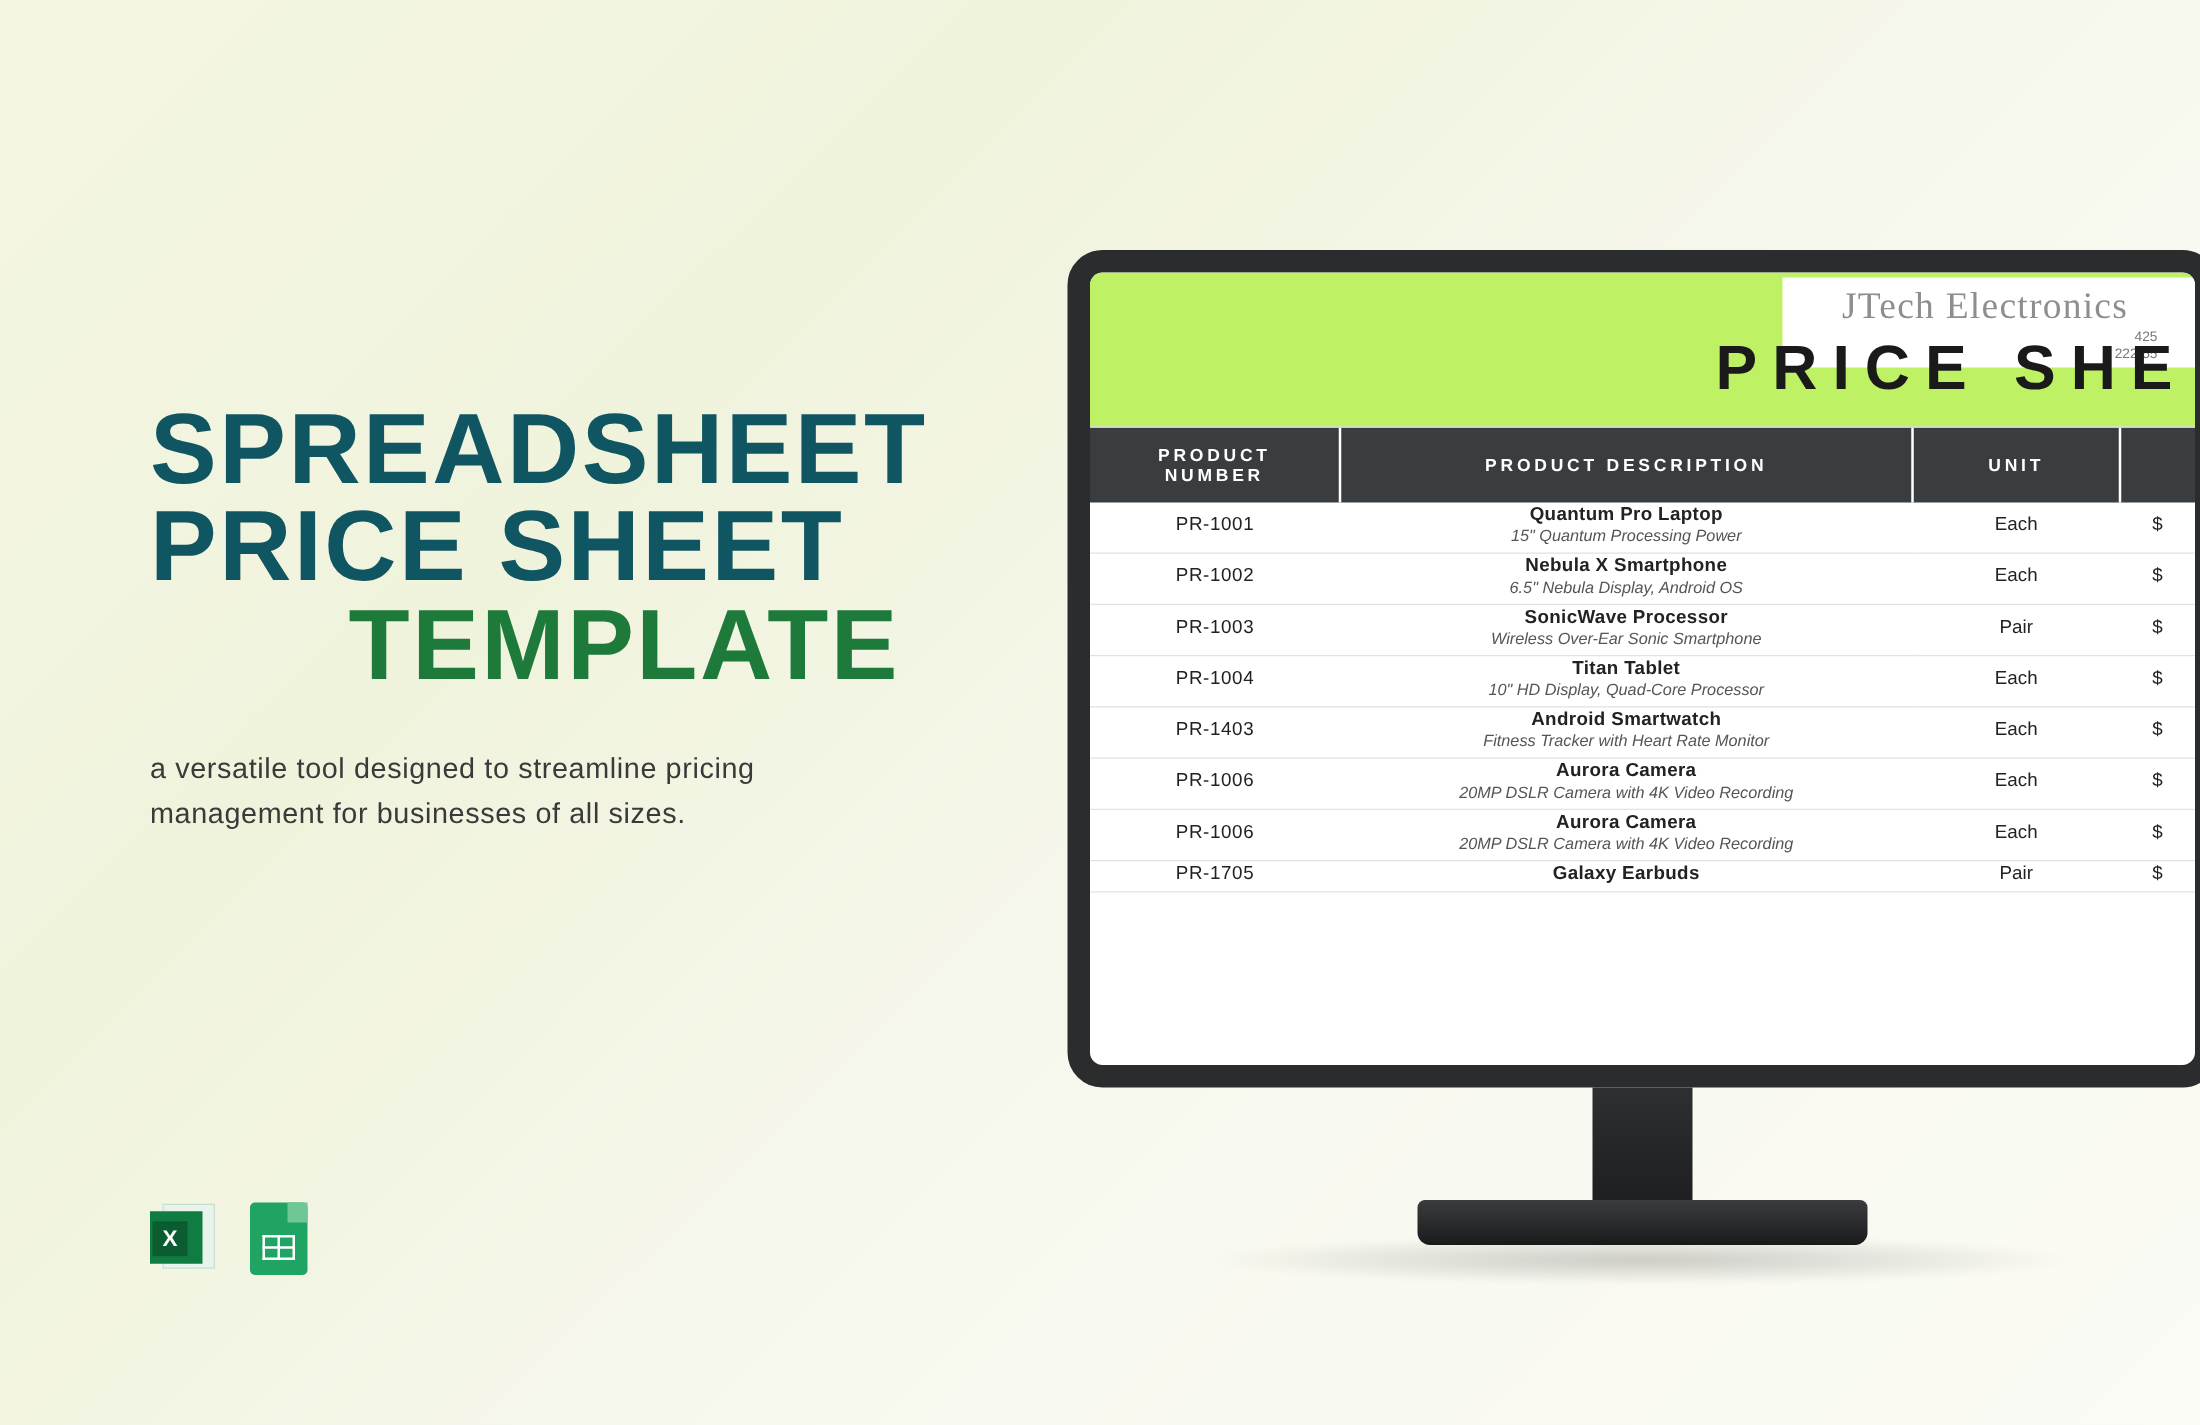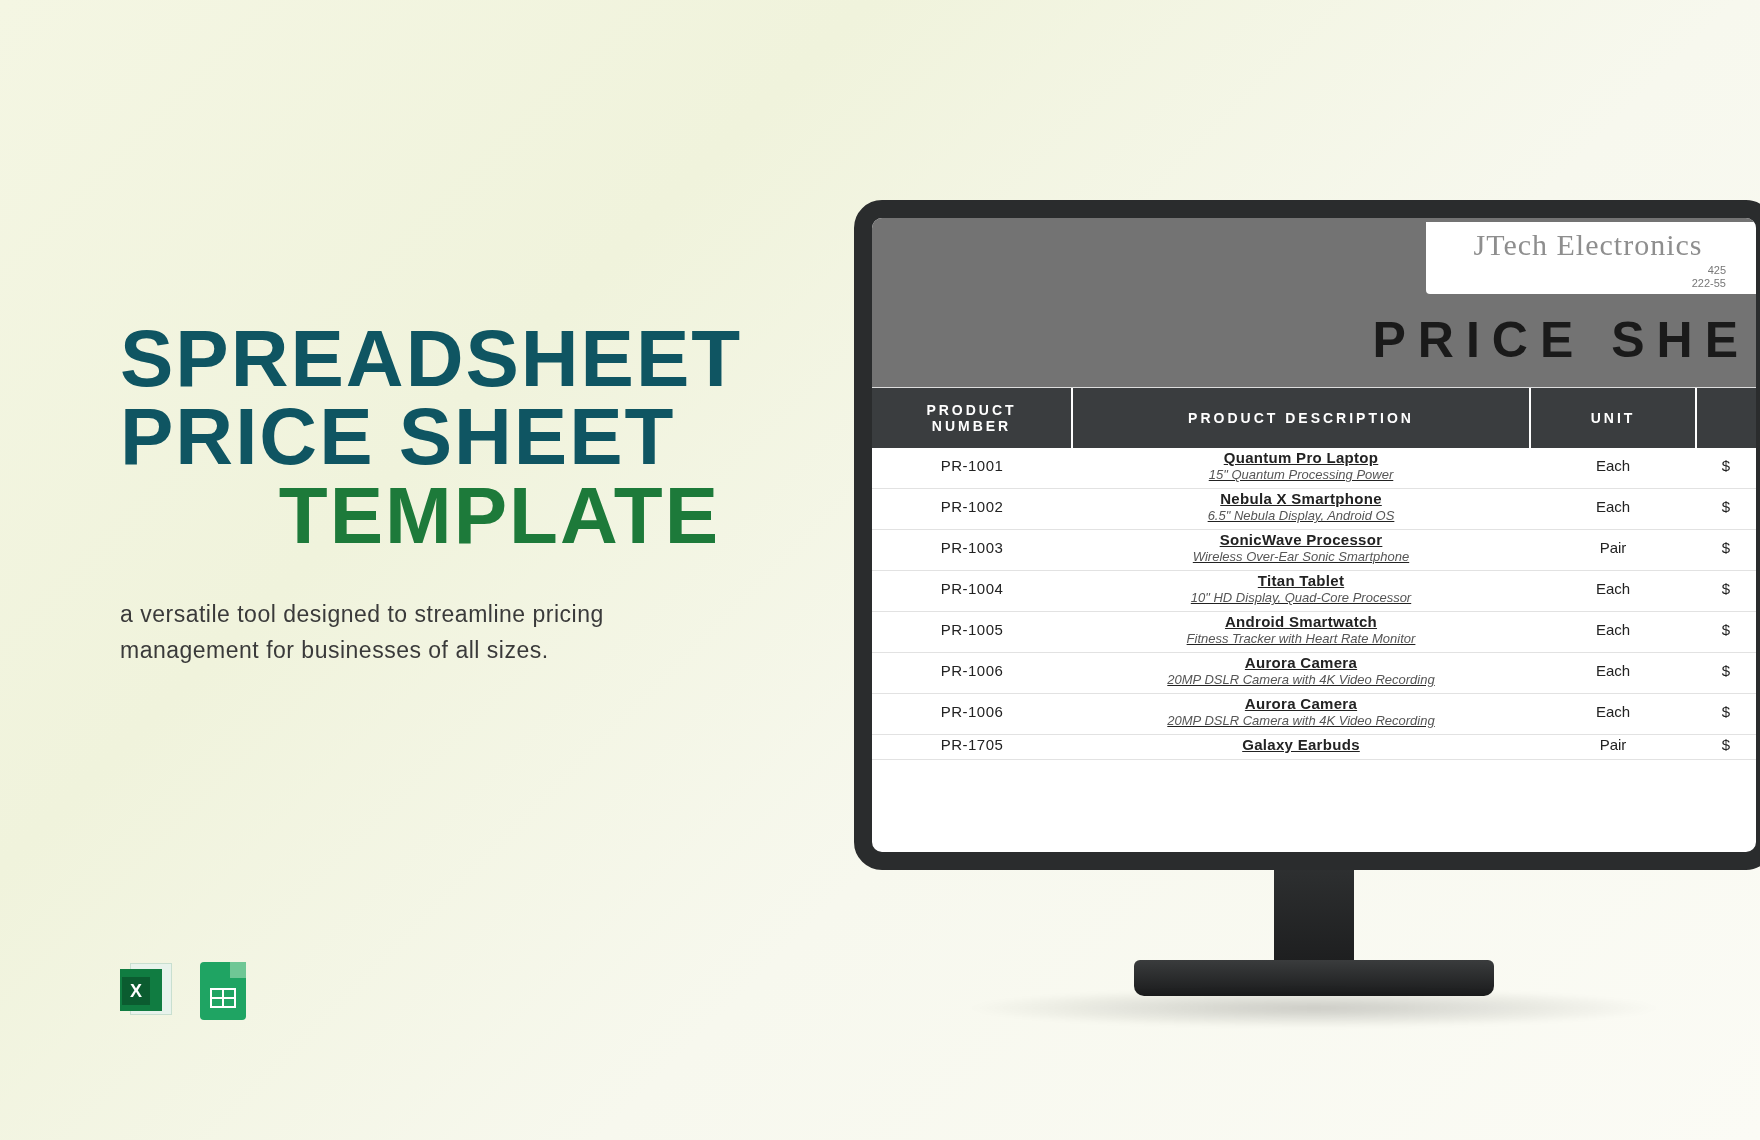--- a/index.html
+++ b/index.html
@@ -97,22 +97,22 @@
     border-radius: 6px 6px 10px 10px;
   }
   .shadow {
     width: 700px; height: 40px;
     margin: -8px auto 0;
     background: radial-gradient(ellipse at center, rgba(0,0,0,0.18) 0%, rgba(0,0,0,0) 70%);
     filter: blur(2px);
   }
   
   .sheet-header {
-    background: #737373;
-    height: 170px;
+    background: #bef264;
+    height: 124px;
     position: relative;
     border-bottom: 1px solid #ddd;
   }
   .brand-strip {
     position:absolute;
     right: 0; top: 4px;
     background:#fff;
     padding: 6px 30px 4px 24px;
     text-align: center;
     min-width:330px;
@@ -161,21 +161,21 @@
   table.ps thead th.num { width: 200px; line-height:1.15; }
   table.ps thead th.desc { width: auto; }
   table.ps thead th.unit { width: 166px; }
   table.ps thead th.price { width: 60px; }
   table.ps tbody td {
     border-bottom: 1px solid #e2e2e2;
     padding: 1px 10px 6px;
     text-align: center;
     color:#222;
   }
-  table.ps tbody td.desc { text-align: center; text-decoration: underline; }
+  table.ps tbody td.desc { text-align: center; }
   .p-name { font-weight:700; letter-spacing:0.3px; font-size:15px; }
   .p-sub { font-style: italic; color:#555; font-size:13px; margin-top:1px; }
   .num-cell { letter-spacing:0.5px; font-size:15px; }
   .unit-cell { font-size:15px; }
   .price-cell { font-size:15px; text-align:left; padding-left:6px;}
 </style>
 </head>
 <body>
 
 <div class="canvas">
@@ -256,21 +256,21 @@
             <tr>
               <td class="num-cell">PR-1004</td>
               <td class="desc">
                 <div class="p-name">Titan Tablet</div>
                 <div class="p-sub">10" HD Display, Quad-Core Processor</div>
               </td>
               <td class="unit-cell">Each</td>
               <td class="price-cell">$</td>
             </tr>
             <tr>
-              <td class="num-cell">PR-1005</td>
+              <td class="num-cell">PR-1403</td>
               <td class="desc">
                 <div class="p-name">Android Smartwatch</div>
                 <div class="p-sub">Fitness Tracker with Heart Rate Monitor</div>
               </td>
               <td class="unit-cell">Each</td>
               <td class="price-cell">$</td>
             </tr>
             <tr>
               <td class="num-cell">PR-1006</td>
               <td class="desc">

